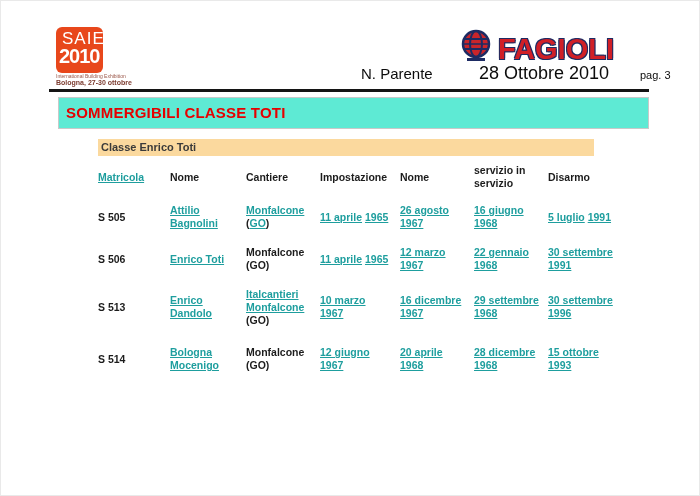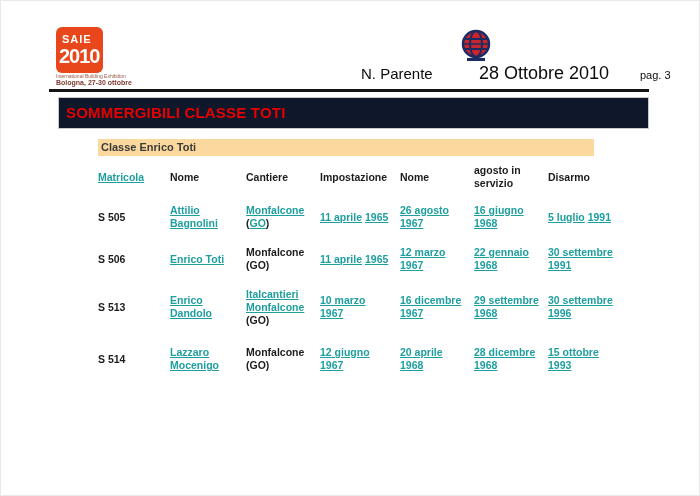--- a/index.html
+++ b/index.html
@@ -7,41 +7,41 @@
     width:700px;height:496px;position:relative;overflow:hidden;
     background:#ffffff;border:1px solid #e9e9e9;box-sizing:border-box;
     font-family:"Liberation Sans",sans-serif;
   }
   
   .saie-logo{
     position:absolute;left:55px;top:26px;width:47px;height:46px;
     background:var(--accent-orange,#E8471B);border-radius:6px;color:#fff;
     overflow:hidden;
   }
-  .saie-top{font-size:11px;font-weight:700;letter-spacing:1px;padding:6px 16px 0 6px;line-height:12px;}
+  .saie-top{font-size:17px;font-weight:400;letter-spacing:1px;padding:6px 16px 0 6px;line-height:12px;}
   .saie-year{font-size:20px;font-weight:800;padding-left:3px;line-height:22px;letter-spacing:-1px;}
   .saie-sub1{position:absolute;left:55px;top:72px;font-size:5px;color:#9a5648;white-space:nowrap;}
   .saie-sub2{position:absolute;left:55px;top:78px;font-size:7px;font-weight:bold;color:#7c3b2f;white-space:nowrap;}
 
   .fagioli{position:absolute;left:458px;top:27px;display:flex;align-items:center;}
   .fagioli-word{
     font-size:29px;font-weight:800;letter-spacing:0px;line-height:34px;margin-left:5px;
     color:var(--fagioli-red,#D01F27);
     text-shadow:-1px -1px 0 var(--fagioli-navy,#1D2B63),1px -1px 0 var(--fagioli-navy,#1D2B63),
                 -1px 1px 0 var(--fagioli-navy,#1D2B63),1px 1px 0 var(--fagioli-navy,#1D2B63);
   }
   .hdr-author{position:absolute;left:360px;top:64px;font-size:15px;color:#0c0c0c;}
   .hdr-date{position:absolute;left:478px;top:62px;font-size:18px;color:#0c0c0c;}
   .hdr-page{position:absolute;left:601px;top:68px;font-size:11px;color:#0c0c0c;padding-left:38px;}
   .hdr-rule{position:absolute;left:48px;top:88px;width:600px;height:3px;background:#141414;}
 
   
   .title-box{
     position:absolute;left:57px;top:96px;width:582px;height:30px;
-    border:1px solid #c9c9c9;background:#0f172a;
+    border:1px solid #c9c9c9;background:#5eead4;
     line-height:30px;padding-left:7px;
     font-size:15px;font-weight:800;color:var(--title-red,#E60000);
     letter-spacing:0.2px;
   }
 
   
   .caption-band{
     position:absolute;left:97px;top:138px;width:496px;height:17px;
     background:var(--caption-bg,#FBD99E);
     font-size:11px;line-height:17px;font-weight:bold;color:#3a3a3a;
@@ -81,20 +81,21 @@
   <span>
     <svg width="34" height="38" viewBox="0 0 34 38">
       <circle cx="17" cy="16" r="13" fill="#C9252B" stroke="#1D2B63" stroke-width="2.5"></circle>
       <ellipse cx="17" cy="16" rx="6" ry="13" fill="none" stroke="#1D2B63" stroke-width="2"></ellipse>
       <line x1="4" y1="11" x2="30" y2="11" stroke="#1D2B63" stroke-width="2"></line>
       <line x1="4" y1="21" x2="30" y2="21" stroke="#1D2B63" stroke-width="2"></line>
       <line x1="4" y1="16" x2="30" y2="16" stroke="#1D2B63" stroke-width="1.5"></line>
       <rect x="8" y="30" width="18" height="3" fill="#1D2B63"></rect>
     </svg>
   </span>
+  <span class="fagioli-word">FAGIOLI</span>
 </div>
 
 <div class="hdr-author">N. Parente</div>
 <div class="hdr-date">28 Ottobre 2010</div>
 <div class="hdr-page">pag. 3</div>
 <div class="hdr-rule"></div>
 
 <div class="title-box">SOMMERGIBILI CLASSE TOTI</div>
 
 <div class="caption-band">Classe Enrico Toti</div>
@@ -120,21 +121,21 @@
         <th>
           <div><span>Cantiere</span></div>
         </th>
         <th>
           <div><span>Impostazione</span></div>
         </th>
         <th>
           <div><span>Nome</span></div>
         </th>
         <th>
-          <div><span>agosto in</span></div>
+          <div><span>servizio in</span></div>
           <div><span>servizio</span></div>
         </th>
         <th>
           <div><span>Disarmo</span></div>
         </th>
       </tr>
   </thead>
   <tbody>
       <tr>
         <td>
@@ -218,21 +219,21 @@
         <td>
           <div><span class="tlink">30 settembre</span></div>
           <div><span class="tlink">1996</span></div>
         </td>
       </tr>
       <tr>
         <td>
           <div><span>S 514</span></div>
         </td>
         <td>
-          <div><span class="tlink">Lazzaro</span></div>
+          <div><span class="tlink">Bologna</span></div>
           <div><span class="tlink">Mocenigo</span></div>
         </td>
         <td>
           <div><span>Monfalcone</span></div>
           <div><span>(GO)</span></div>
         </td>
         <td>
           <div><span class="tlink">12 giugno</span></div>
           <div><span class="tlink">1967</span></div>
         </td>

